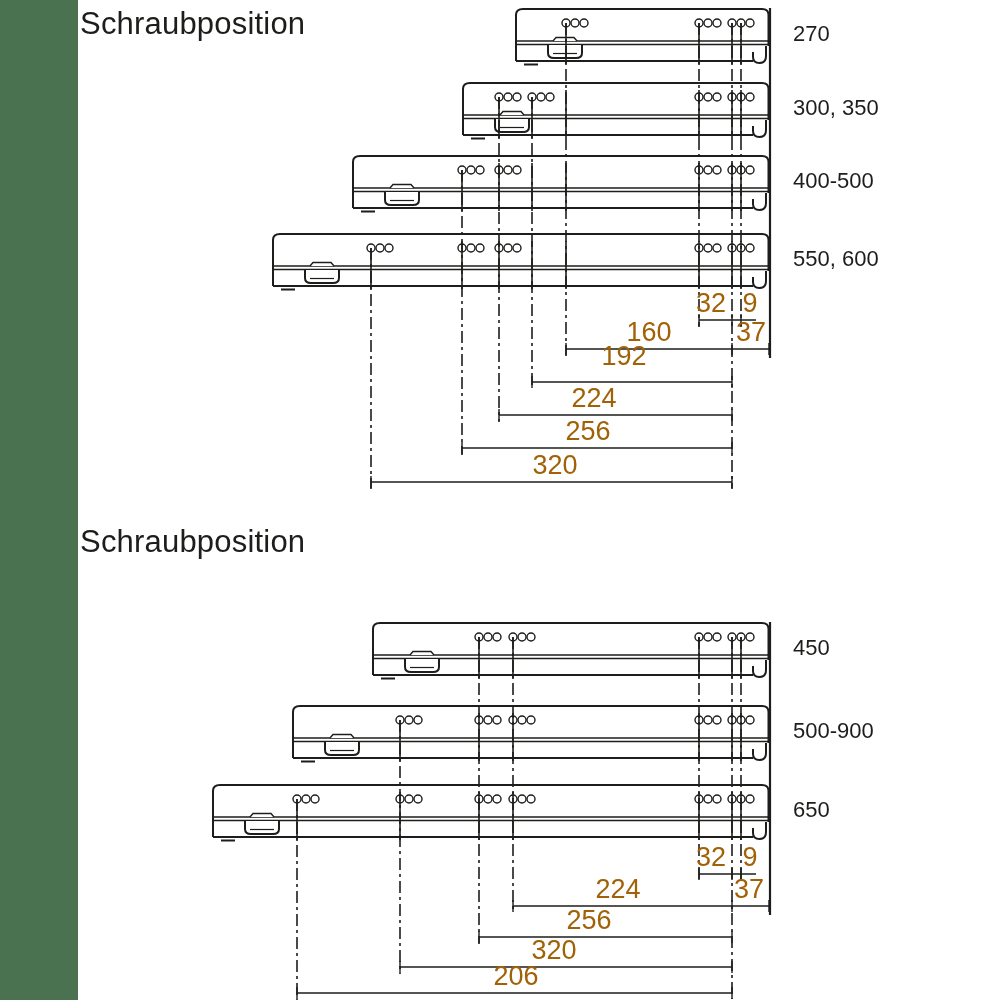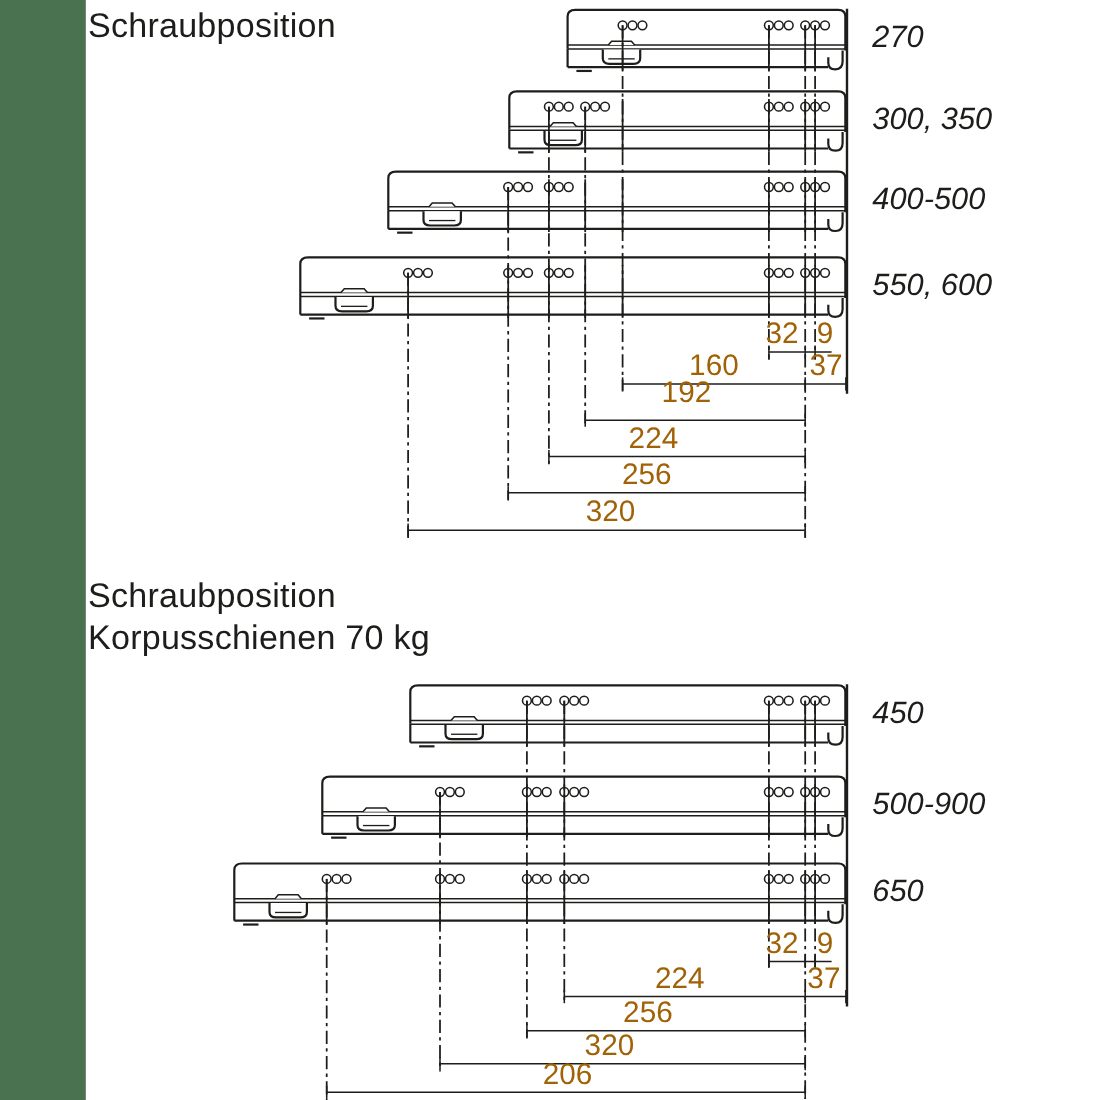--- a/index.html
+++ b/index.html
@@ -4,21 +4,21 @@
 <style>
   html,body{margin:0;padding:0;background:#ffffff;}
   #canvas{position:relative;width:1000px;height:1000px;background:#ffffff;overflow:hidden;
           font-family:"Liberation Sans",sans-serif;}
   .accent-bar{position:absolute;left:0;top:0;width:78px;height:1000px;}
   #drawing{position:absolute;left:0;top:0;}
   .title{position:absolute;left:80px;font-size:31px;line-height:38px;color:#1d1d1b;
          letter-spacing:0.2px;white-space:nowrap;}
   #title-40{top:5px;}
   #title-70{top:523px;}
-  .rail-label{position:absolute;font-size:28px;line-height:32px;color:#1d1d1b;white-space:nowrap;font-style:italic;}
+  .rail-label{position:absolute;font-size:22px;line-height:32px;color:#1d1d1b;white-space:nowrap;}
   .dim-label{position:absolute;font-size:27px;line-height:28px;color:#a16207;
              transform:translateX(-50%);white-space:nowrap;}
 </style>
 </head>
 <body>
 
 <div id="canvas">
   <div class="accent-bar" style="background: rgb(74, 113, 80);"></div>
 
   <svg id="drawing" width="1000" height="1000" viewBox="0 0 1000 1000">
@@ -283,21 +283,20 @@
       <line x1="297" y1="987" x2="297" y2="999" stroke="#1d1d1b" stroke-width="1.4"></line>
       <line x1="732" y1="987" x2="732" y2="999" stroke="#1d1d1b" stroke-width="1.4"></line>
     </svg>
 
   <div class="title" id="title-40">
     <div>Schraubposition</div>
   </div>
 
   <div class="title" id="title-70">
     <div>Schraubposition</div>
-    <div>Korpusschienen 70 kg</div>
   </div>
 
   <div id="labels">
       <div class="dim-label" style="left: 711px; top: 289px;">32</div>
       <div class="dim-label" style="left: 750px; top: 289px;">9</div>
       <div class="dim-label" style="left: 649px; top: 318px;">160</div>
       <div class="dim-label" style="left: 751px; top: 318px;">37</div>
       <div class="dim-label" style="left: 624px; top: 342px;">192</div>
       <div class="dim-label" style="left: 594px; top: 384px;">224</div>
       <div class="dim-label" style="left: 588px; top: 417px;">256</div>

